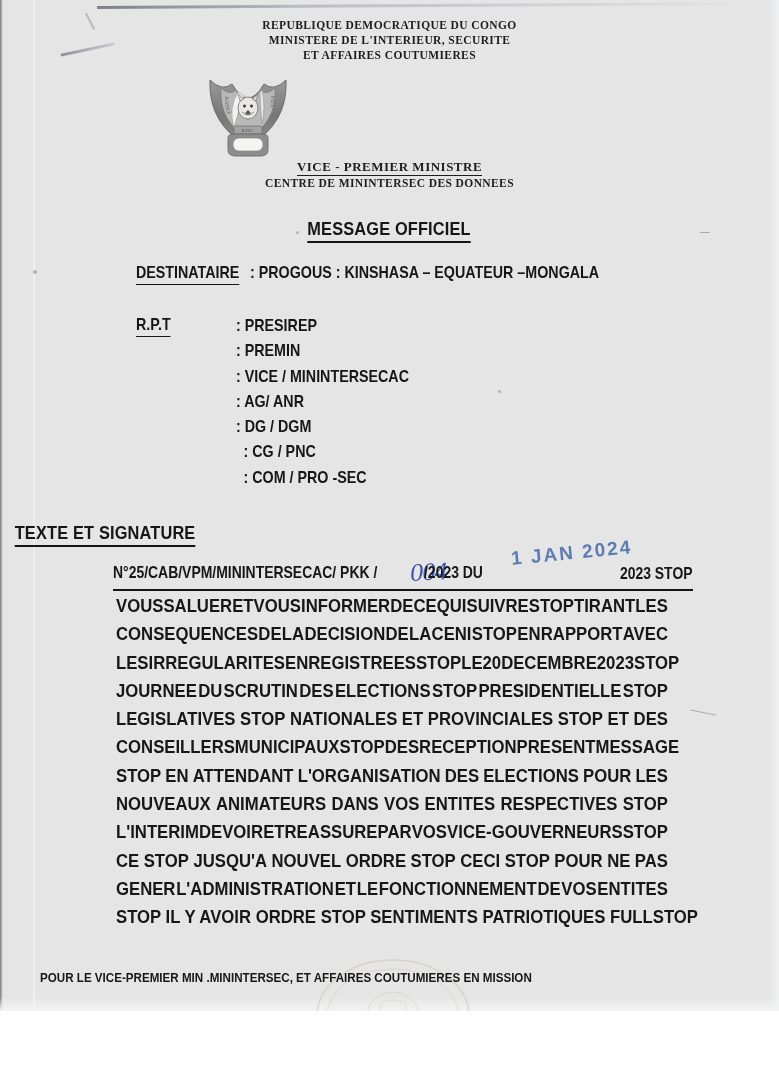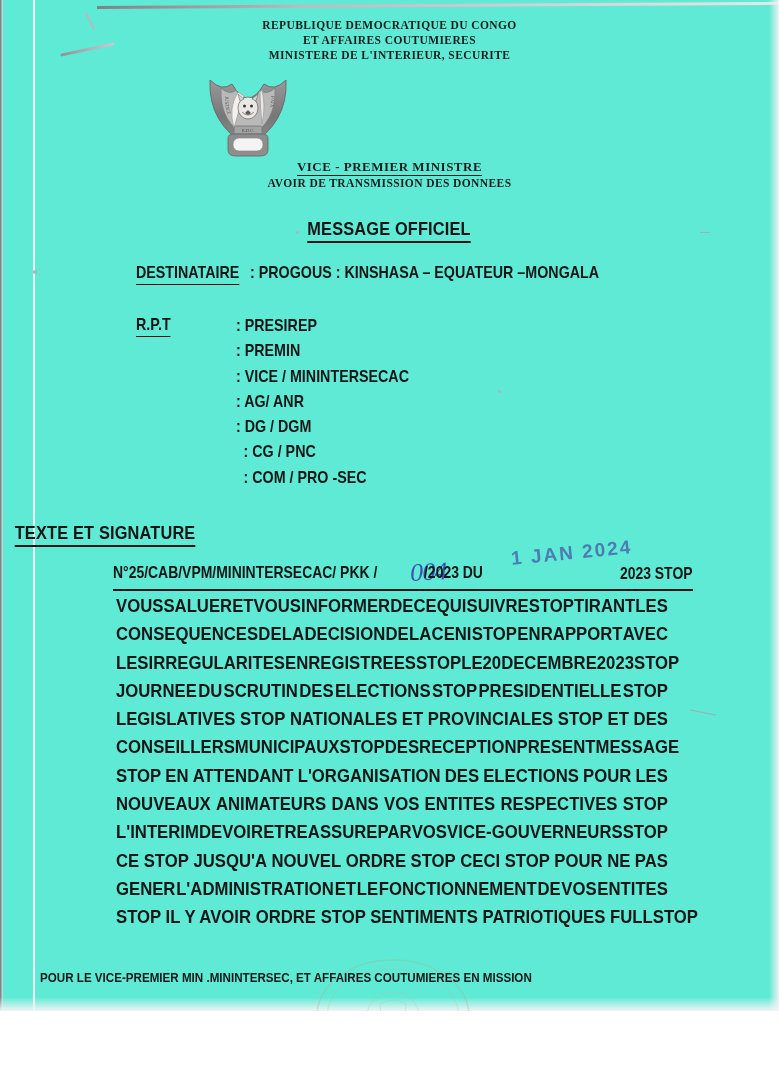--- a/index.html
+++ b/index.html
@@ -7,21 +7,21 @@
     padding: 0;
     background: #ffffff;
   }
   body {
     font-family: "Liberation Sans", sans-serif;
   }
   #page {
     position: relative;
     width: 779px;
     height: 1011px;
-    background: #5eead4;
+    background: #e5e5e5;
     overflow: hidden;
   }
 
   
   .scan-left-border {
     position: absolute;
     left: 0; top: 0;
     width: 3px; height: 1080px;
     background: linear-gradient(to right, #5d6066 0%, #9fa3a8 45%, #e8e9ea 100%);
     opacity: .85;
@@ -384,22 +384,22 @@
   <div class="scan-hair" style="left:690px; top:712px; width:26px; transform:rotate(12deg);"></div>
   <div class="scan-hair" style="left:700px; top:232px; width:10px;"></div>
   <div class="scan-fleck" style="left:296px; top:231px; width:3px; height:3px;"></div>
   <div class="scan-fleck" style="left:498px; top:390px; width:3px; height:3px;"></div>
   <div class="scan-fleck" style="left:33px; top:270px; width:4px; height:4px;"></div>
   <div class="scan-right-fade"></div>
   <div class="scan-bottom-fade"></div>
 
   <div class="letterhead">
     <div class="lh-line">REPUBLIQUE  DEMOCRATIQUE DU CONGO</div>
+    <div class="lh-line">MINISTERE DE L'INTERIEUR, SECURITE</div>
     <div class="lh-line">ET AFFAIRES COUTUMIERES</div>
-    <div class="lh-line">MINISTERE DE L'INTERIEUR, SECURITE</div>
   </div>
 
   <div class="emblem-wrap">
     <svg width="88" height="100" viewBox="0 0 88 100">
       <defs>
         <linearGradient id="gmet" x1="0" y1="0" x2="0" y2="1">
           <stop offset="0%" stop-color="#9a9a9a"></stop>
           <stop offset="55%" stop-color="#777777"></stop>
           <stop offset="100%" stop-color="#8d8d8d"></stop>
         </linearGradient>
@@ -433,21 +433,21 @@
       <rect x="30" y="64" width="28" height="8" rx="1.5" fill="#a3a3a3" stroke="#6f6f6f" stroke-width="0.7"></rect>
       <text x="44" y="70" font-family="Liberation Serif, serif" font-size="4.5" fill="#4a4a4a" text-anchor="middle">R.D.C.</text>
 
       <path d="M24 76 Q24 72 30 72 L58 72 Q64 72 64 76 L64 88 Q64 94 56 94 L32 94 Q24 94 24 88 Z" fill="#8d8d8d" stroke="#6b6b6b" stroke-width="0.9"></path>
       <rect x="29" y="76" width="30" height="13" rx="6" fill="#f4f4f3" stroke="#8a8a8a" stroke-width="0.7"></rect>
     </svg>
   </div>
 
   <div class="sub-head">
     <div class="l1"><span>VICE  - PREMIER  MINISTRE</span></div>
-    <div class="l2">AVOIR DE TRANSMISSION DES  DONNEES</div>
+    <div class="l2">CENTRE DE MININTERSEC DES  DONNEES</div>
   </div>
 
   <div class="title-message">
     <span class="t">MESSAGE OFFICIEL</span>
   </div>
 
   <div class="dest-row">
     <span class="dest-label">DESTINATAIRE</span>
     <span class="dest-value">: PROGOUS :  KINSHASA  –  EQUATEUR  –MONGALA</span>
   </div>

